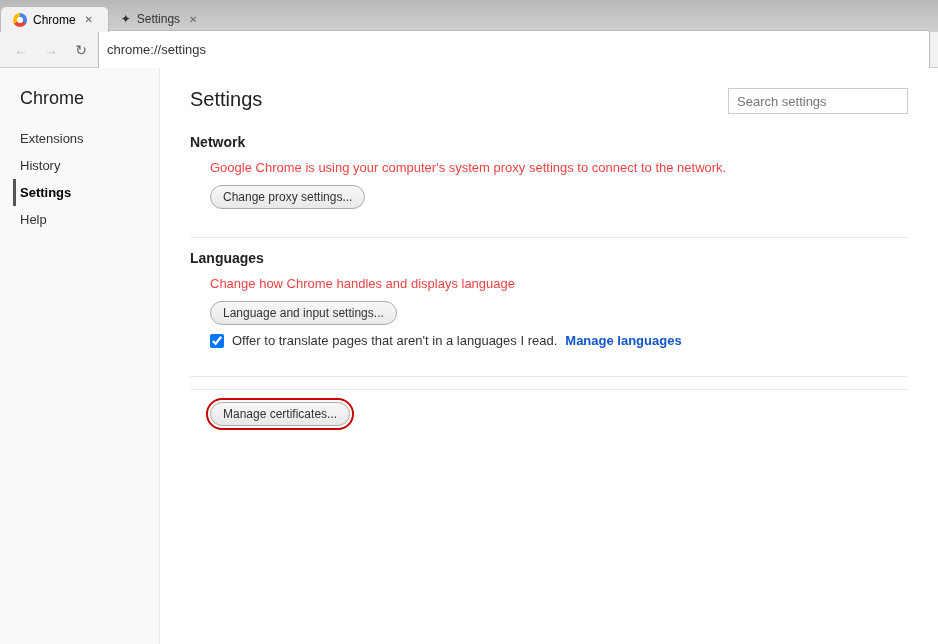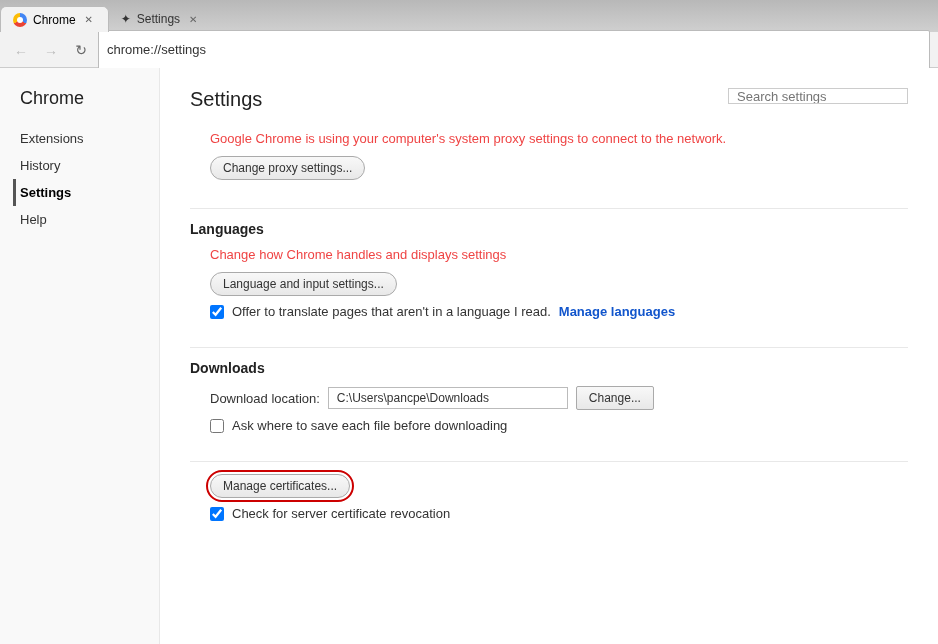--- a/index.html
+++ b/index.html
@@ -148,21 +148,21 @@
       font-size: 20px;
       font-weight: normal;
       color: #222;
     }
     .search-settings {
       border: 1px solid #ccc;
       padding: 4px 8px;
       font-size: 13px;
       color: #aaa;
       width: 180px;
-      height: 16px;
+      height: 26px;
     }
 
     
     .section { margin-bottom: 28px; }
     .section-title {
       font-size: 14px;
       font-weight: bold;
       color: #222;
       margin-bottom: 10px;
     }
@@ -271,57 +271,42 @@
       </ul>
     </div>
 
     <div class="content">
       <div class="content-header">
         <h1 class="content-title">Settings</h1>
         <input class="search-settings" type="text" placeholder="Search settings" style="">
       </div>
 
       <div class="section">
+        <div class="section-title">Network</div>
         <div class="section-desc">Google Chrome is using your computer's system proxy settings to connect to the network.</div>
         <button class="settings-btn">Change proxy settings...</button>
       </div>
 
       <hr class="divider">
 
       <div class="section">
         <div class="section-title">Languages</div>
-        <div class="section-desc">Change how Chrome handles and displays settings</div>
+        <div class="section-desc">Change how Chrome handles and displays language</div>
         <button class="settings-btn">Language and input settings...</button>
         <div class="checkbox-row">
           <input type="checkbox" checked="" style="">
-          <span class="checkbox-label">Offer to translate pages that aren't in a language I read.</span>
+          <span class="checkbox-label">Offer to translate pages that aren't in a languages I read.</span>
           <a class="manage-link" href="#">Manage languages</a>
         </div>
       </div>
 
       <hr class="divider">
 
-      <div class="section">
-        <div class="section-title">Downloads</div>
-        <div class="dl-location-row">
-          <span class="dl-label">Download location:</span>
-          <input class="dl-path" type="text" value="C:\Users\pancpe\Downloads" style="">
-          <button class="change-btn">Change...</button>
-        </div>
-        <div class="checkbox-row">
-          <input type="checkbox" style="">
-          <span class="checkbox-label">Ask where to save each file before downloading</span>
-        </div>
-      </div>
 
       <hr class="divider">
 
       <div class="section">
         <button class="settings-btn highlighted">Manage certificates...</button>
-        <div class="checkbox-row">
-          <input type="checkbox" checked="" style="">
-          <span class="checkbox-label">Check for server certificate revocation</span>
-        </div>
       </div>
 
     </div>
   </div>
 </div>
 
 </body></html>

